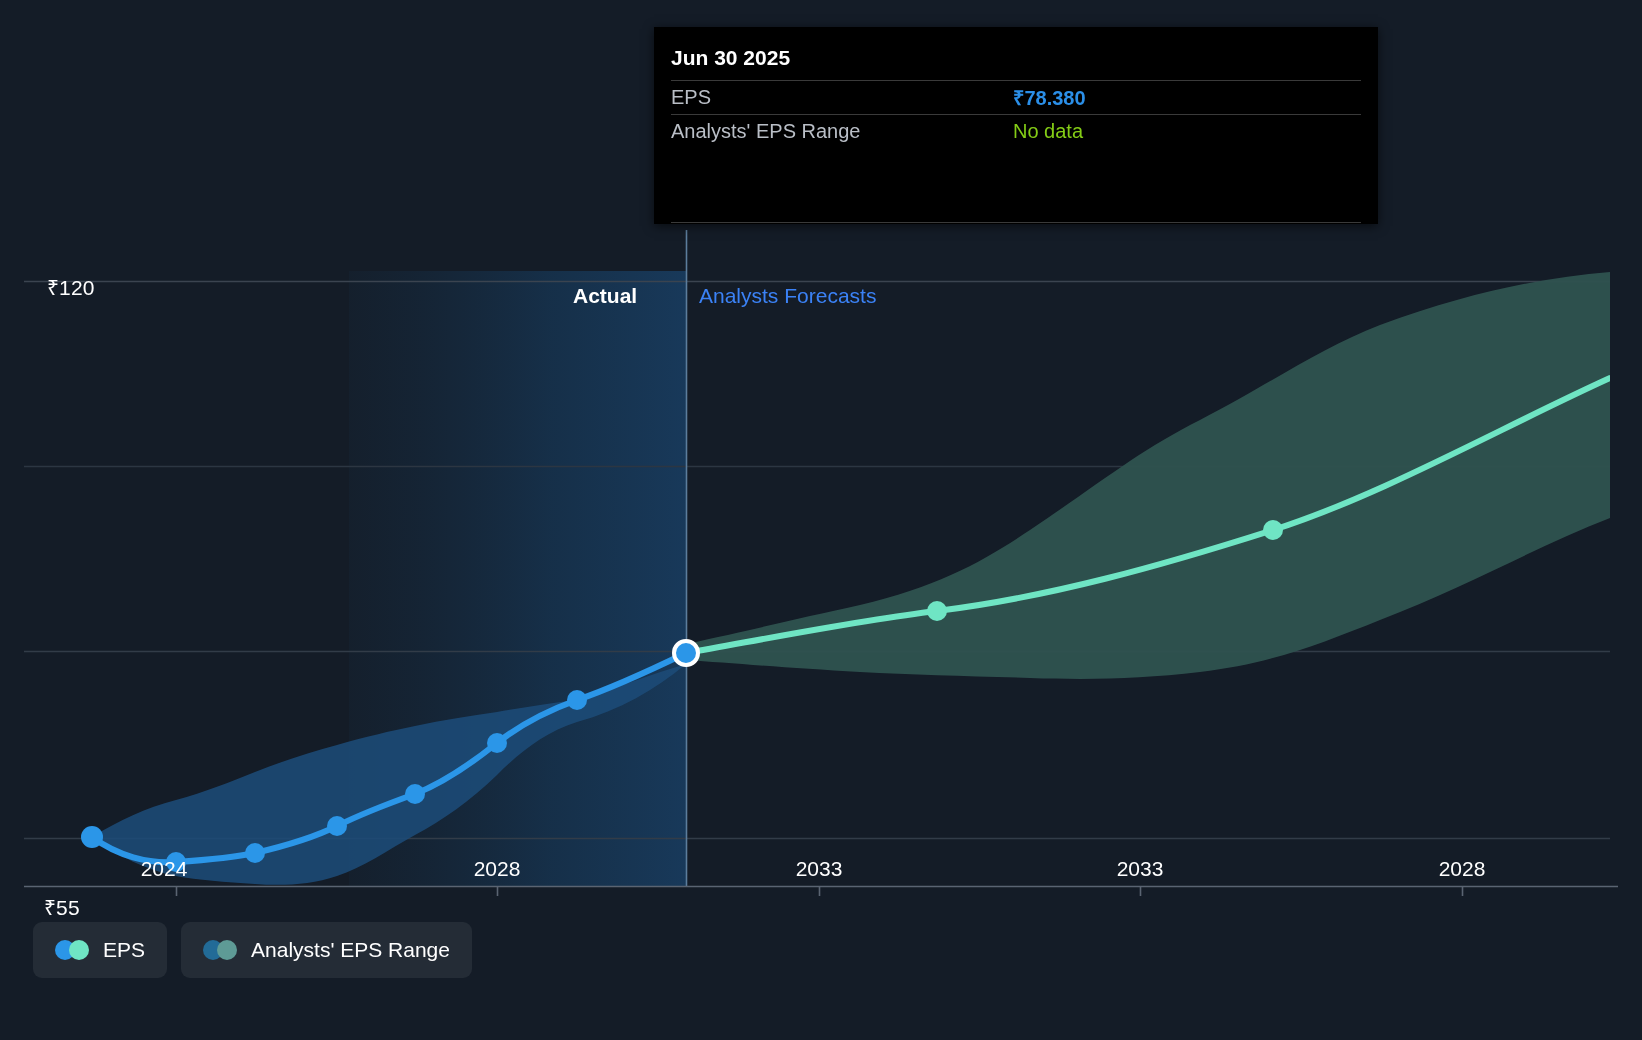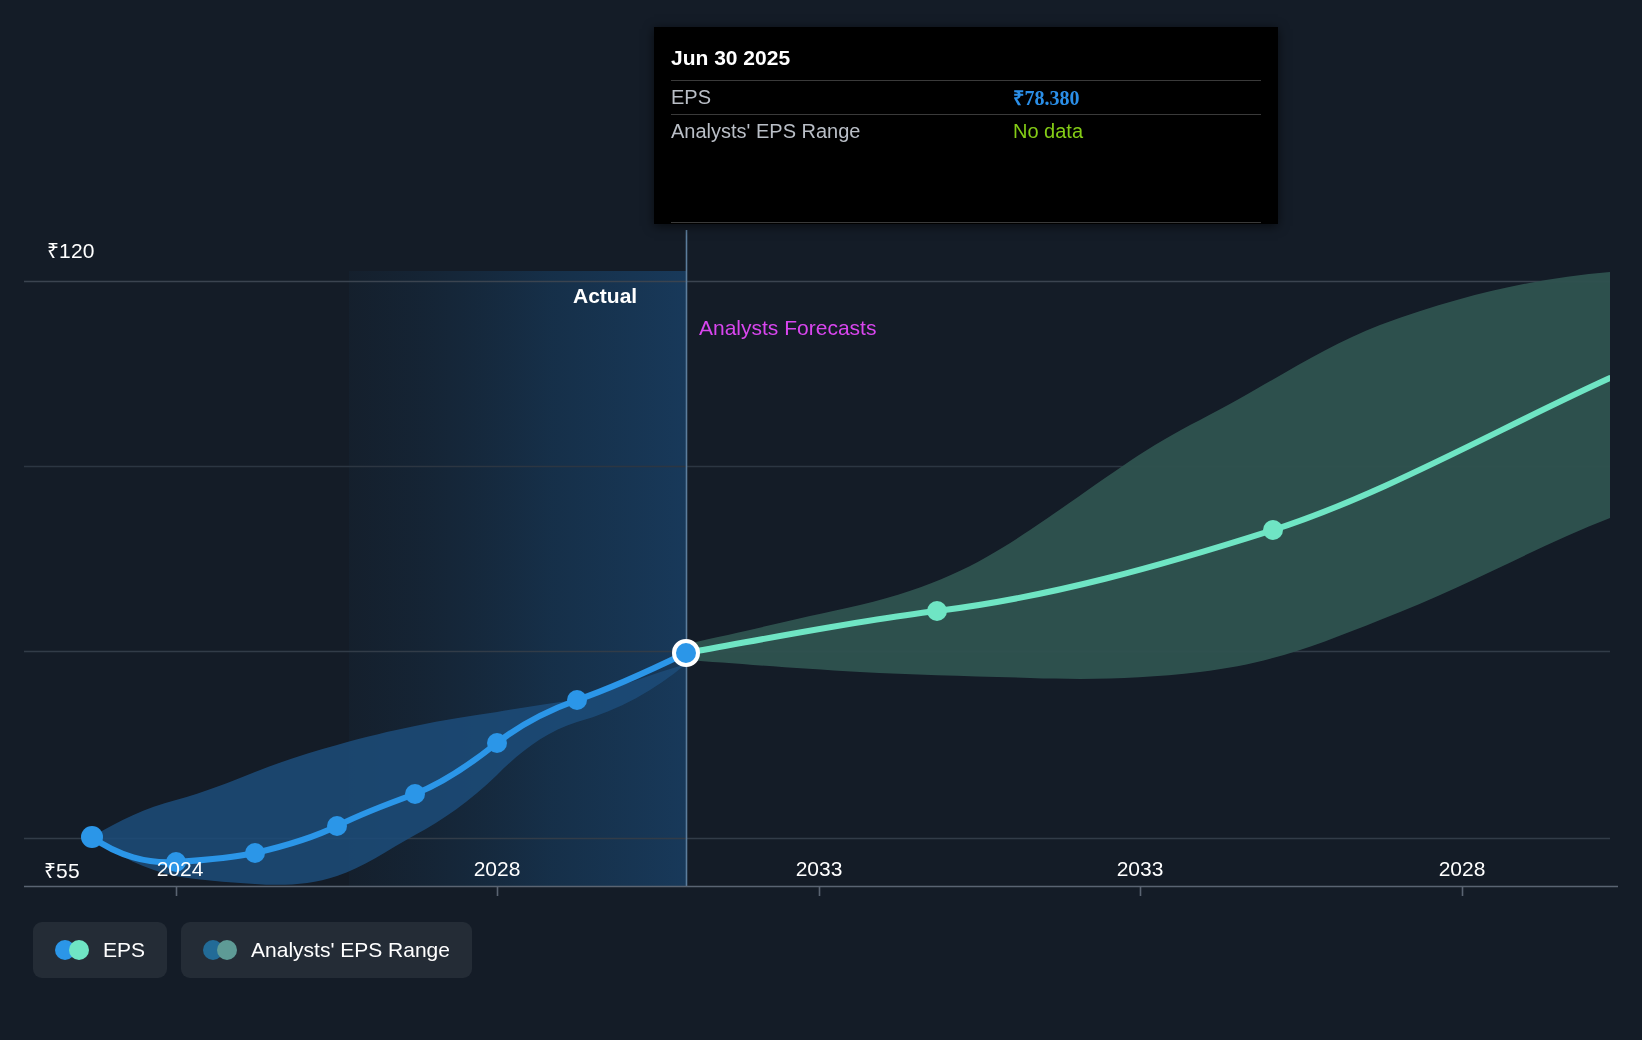--- a/index.html
+++ b/index.html
@@ -31,20 +31,21 @@
   }
 
   
   .axis-label {
     position: absolute;
     color: #ffffff;
     font-size: 21px;
     letter-spacing: 0.1px;
     white-space: nowrap;
     pointer-events: none;
+    margin-top: 37px;
   }
   .y-top   { left: 47px; top: 236px; }
   .y-bottom{ left: 44px; top: 856px; }
 
   .x-tick-label {
     position: absolute;
     top: 857px;
     color: #ffffff;
     font-size: 21px;
     transform: translateX(-50%);
@@ -56,30 +57,29 @@
     position: absolute;
     font-size: 21px;
     white-space: nowrap;
   }
   .caption-actual {
     right: 1642px;
     color: #ffffff;
     font-weight: 700;
   }
   .caption-forecast {
-    color: #d946ef;
-    margin-top: 32px;
+    color: #3b82f6;
   }
 
   
   .tooltip {
     position: absolute;
     left: 654px;
     top: 27px;
-    width: 624px;
+    width: 724px;
     height: 197px;
     background: #000000;
     box-shadow: 0 2px 10px rgba(0,0,0,.6);
     box-sizing: border-box;
     padding: 18px 17px 0 17px;
   }
   .tooltip-title {
     color: #ffffff;
     font-size: 21px;
     font-weight: 700;
@@ -94,21 +94,21 @@
   }
   .tooltip-row .tt-key {
     color: #b9bec6;
     font-size: 20px;
     flex: 0 0 342px;
   }
   .tooltip-row .tt-val {
     font-size: 20px;
     font-weight: 700;
   }
-  .tt-val.accent { color: #2b8fe8; font-family: Liberation Serif, serif; }
+  .tt-val.accent { color: #2b8fe8; }
   .tt-val.muted  { color: #84cc16; font-weight: 400; }
   .tooltip-foot {
     position: absolute;
     left: 17px;
     right: 17px;
     bottom: 0;
     border-top: 1px solid #3a3a3a;
     height: 1px;
   }
 
@@ -244,21 +244,21 @@
       <line x1="497.5" y1="886" x2="497.5" y2="896"></line>
       <line x1="819.5" y1="886" x2="819.5" y2="896"></line>
       <line x1="1140.5" y1="886" x2="1140.5" y2="896"></line>
       <line x1="1462.5" y1="886" x2="1462.5" y2="896"></line>
     </g>
   </svg>
 
   <div class="axis-label y-top">₹120</div>
   <div class="axis-label y-bottom">₹55</div>
 
-  <div class="x-tick-label" style="left:180px">2024</div>
+  <div class="x-tick-label" style="left:164px">2024</div>
   <div class="x-tick-label" style="left:497px">2028</div>
   <div class="x-tick-label" style="left:819px">2033</div>
   <div class="x-tick-label" style="left:1140px">2033</div>
   <div class="x-tick-label" style="left:1462px">2028</div>
 
   <div class="section-caption caption-actual" style="left:573px; top:284px;">Actual</div>
   <div class="section-caption caption-forecast" style="left:699px; top:284px;">Analysts Forecasts</div>
 
   <div class="tooltip">
     <div class="tooltip-title">Jun 30 2025</div>

